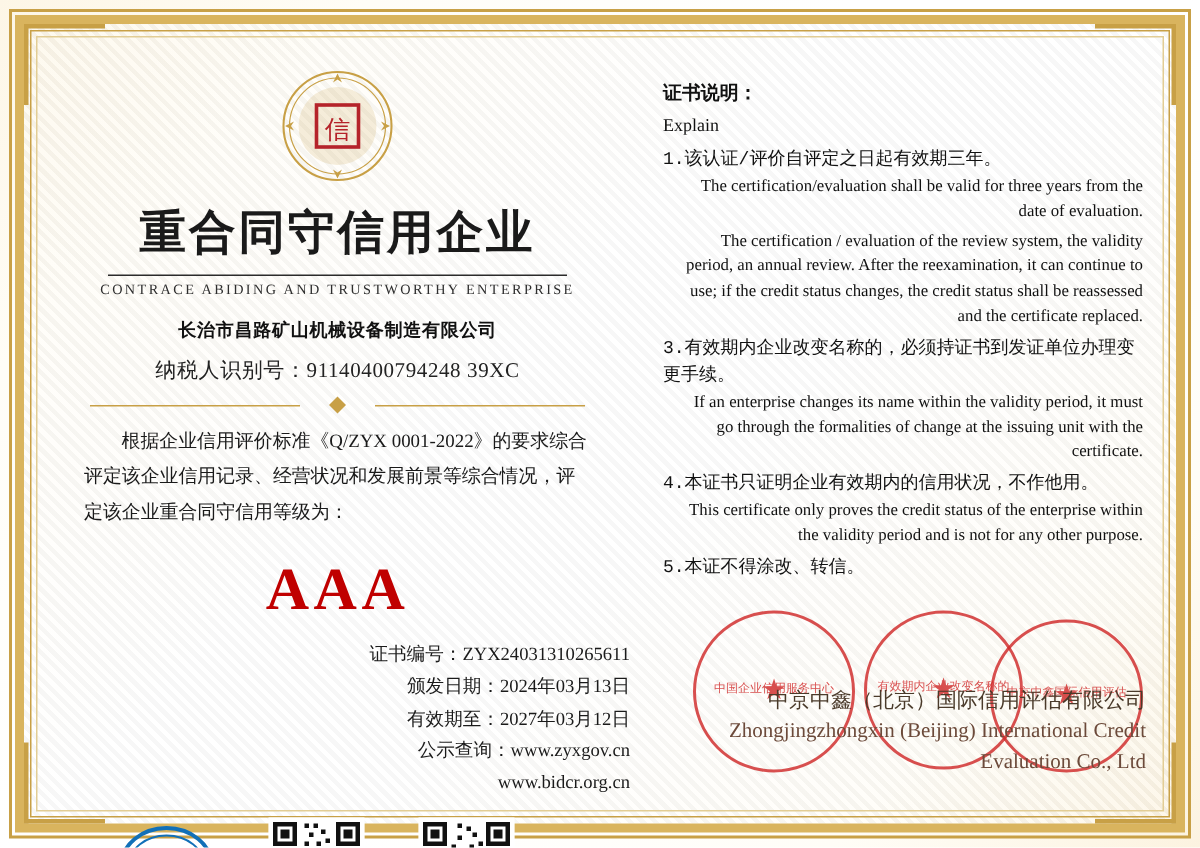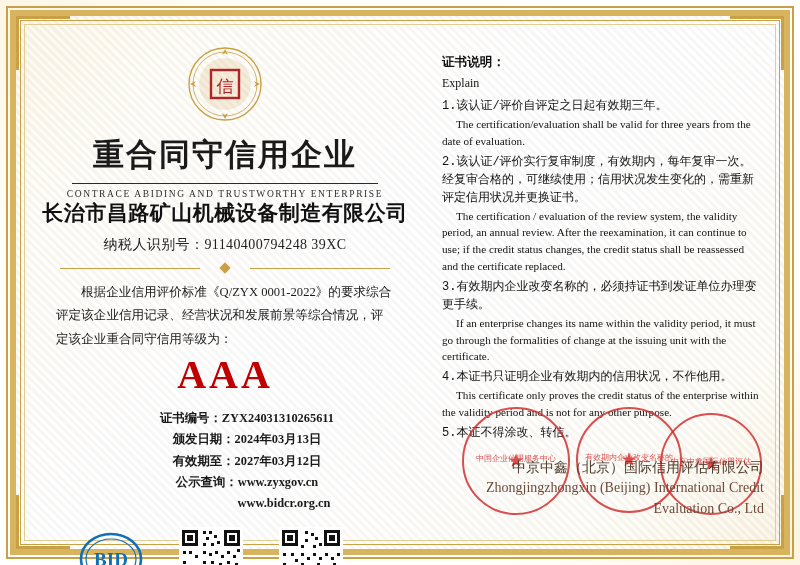--- a/index.html
+++ b/index.html
@@ -94,23 +94,24 @@
     background: #2b2b2b;
     margin: 7px auto 5px auto;
   }
   .subtitle-en {
     font-size: 9.5px;
     letter-spacing: 1.6px;
     color: #2e2e2e;
     font-family: "Liberation Serif", serif;
   }
   .company {
-    font-size: 21px;
+    font-size: 12px;
     font-weight: bold;
     color: #111;
+    margin-top: 13px;
     letter-spacing: 0.5px;
   }
   .taxid {
     font-size: 14px;
     color: #222;
     margin-top: 9px;
     letter-spacing: 0.4px;
   }
   .divider-deco {
     width: 330px;
@@ -142,30 +143,29 @@
     color: #1a1a1a;
     text-align: left;
     margin: 4px 26px 0 26px;
     text-indent: 25px;
   }
   .grade {
     font-size: 40px;
     font-weight: bold;
     color: #c00000;
     letter-spacing: 3px;
-    margin-top: 0;
+    margin-top: 16px;
     font-family: "Liberation Serif", serif;
   }
   .meta {
     margin: 10px 0 0 44px;
-    text-align: center;
+    text-align: right;
     font-size: 12.4px;
     line-height: 1.72;
     color: #1a1a1a;
-    font-weight: bold;
   }
   .meta .url {
     margin-left: 74px;
     display: block;
   }
   .badges {
     display: flex;
     flex-direction: row;
     justify-content: flex-start;
     gap: 26px;
@@ -211,20 +211,21 @@
     margin: 0 0 1px 0;
     font-family: Liberation Mono, monospace;
   }
   .clause-en {
     font-size: 11.2px;
     line-height: 1.5;
     color: #111;
     margin: 0 0 3px 0;
     text-indent: 14px;
     font-family: "Liberation Serif", serif;
+    text-align: right;
   }
   
   .seals {
     position: absolute;
     right: 6px;
     bottom: 12px;
     width: 320px;
     height: 120px;
   }
   .seal {
@@ -446,21 +447,20 @@
       </div>
     </div>
 
     <div class="right">
       <h4>证书说明：</h4>
       <div class="explain-en">Explain</div>
 
       <p class="clause">1.该认证/评价自评定之日起有效期三年。</p>
       <p class="clause-en">The certification/evaluation shall be valid for three years from the date of evaluation.</p>
 
-      <p class="clause">2.该认证/评价实行复审制度，有效期内，每年复审一次。经复审合格的，可继续使用；信用状况发生变化的，需重新评定信用状况并更换证书。</p>
       <p class="clause-en">The certification / evaluation of the review system, the validity period, an annual review. After the reexamination, it can continue to use; if the credit status changes, the credit status shall be reassessed and the certificate replaced.</p>
 
       <p class="clause">3.有效期内企业改变名称的，必须持证书到发证单位办理变更手续。</p>
       <p class="clause-en">If an enterprise changes its name within the validity period, it must go through the formalities of change at the issuing unit with the certificate.</p>
 
       <p class="clause">4.本证书只证明企业有效期内的信用状况，不作他用。</p>
       <p class="clause-en">This certificate only proves the credit status of the enterprise within the validity period and is not for any other purpose.</p>
 
       <p class="clause">5.本证不得涂改、转信。</p>
 

